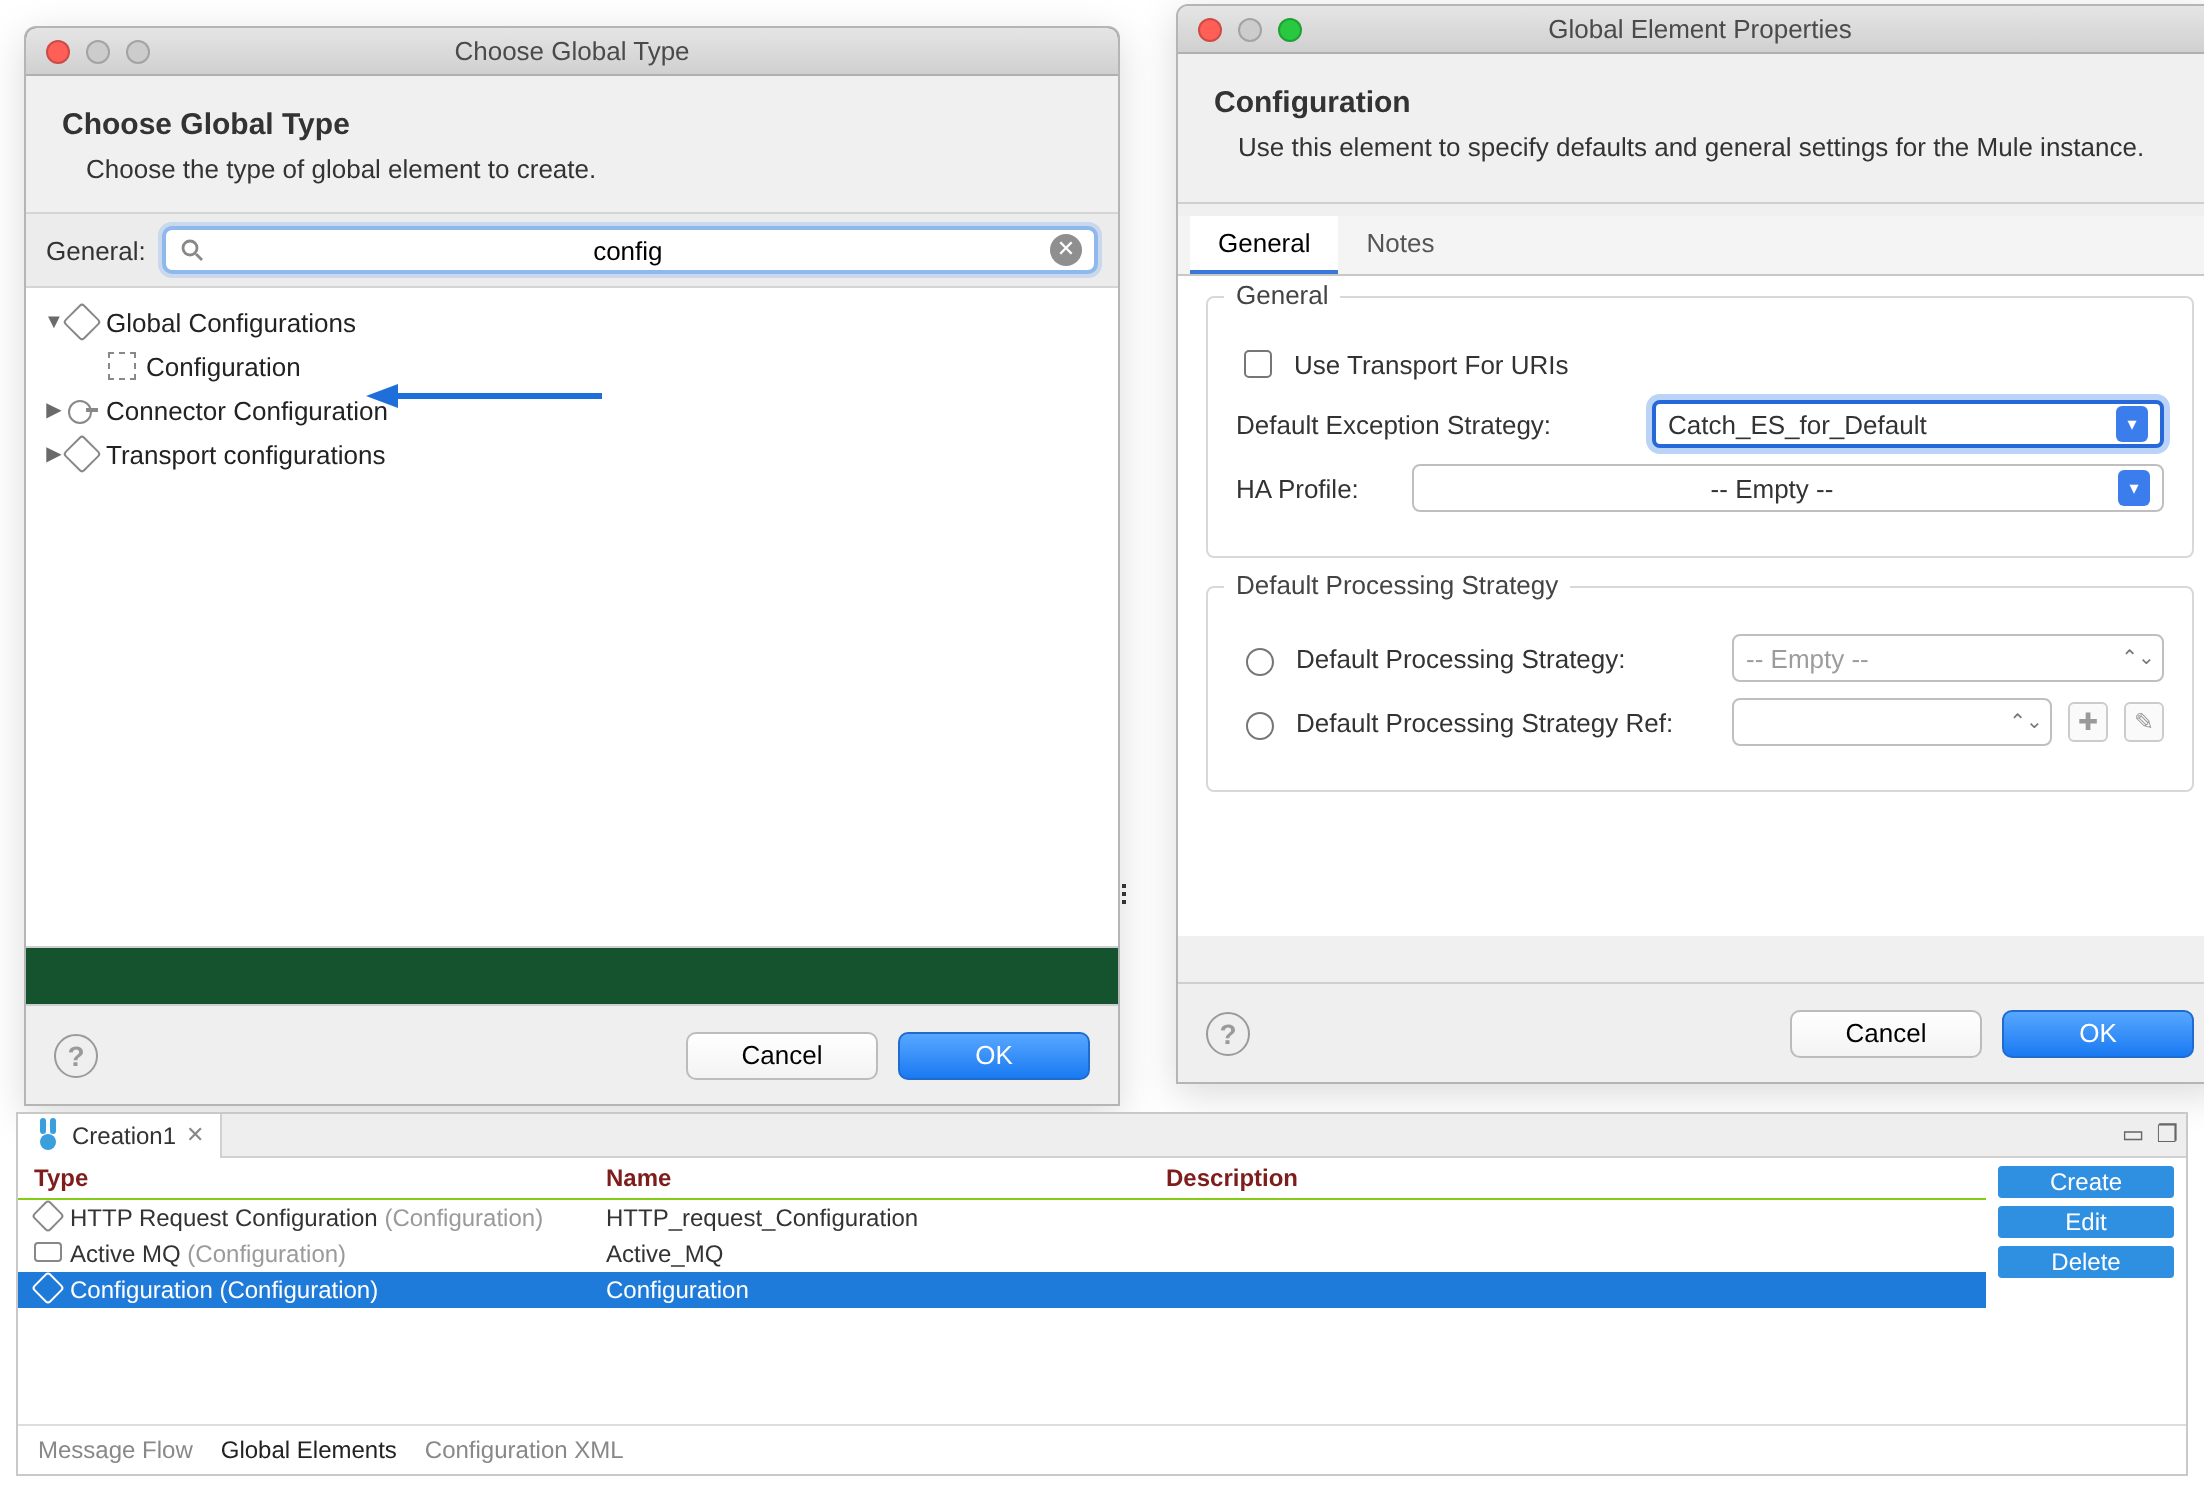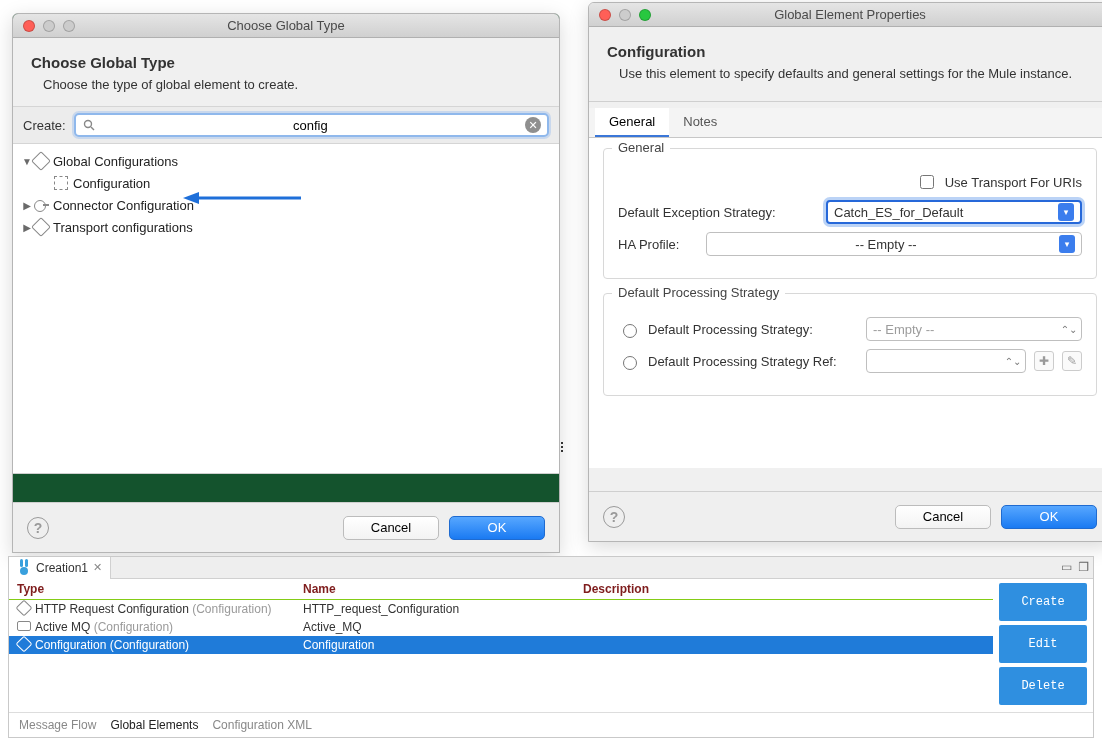--- a/index.html
+++ b/index.html
@@ -49,21 +49,21 @@
 
   
   #win-right { left:570px; top:2px; width:524px; height:540px; background:#f0f0f0;margin-left:18px; }
   .tabs { display:flex; border-bottom:1px solid #c7c7c7; background:#f4f4f4; padding-left:6px; }
   .tab { padding:6px 14px 6px; font-size:13px; color:#555; cursor:pointer; }
   .tab.active { color:#000; border-bottom:2px solid #3b77d8; background:#fff; }
   .panel { background:#fff; height:330px; padding:10px 14px; }
   .group { border:1px solid #d8d8d8; border-radius:4px; padding:12px 14px 14px; margin-bottom:14px; background:#fff; position:relative; }
   .group-title { font-size:13px; color:#444; position:relative; top:-21px; background:#fff; display:inline-block; padding:0 6px; margin-left:-6px;}
   .grp-body { margin-top:-12px; }
-  .form-row { display:flex; align-items:center; margin:8px 0; font-size:13px; gap:8px;justify-content:flex-end; }
+  .form-row { display:flex; align-items:center; margin:8px 0; font-size:13px; gap:8px; }
   .form-row label { color:#333; }
   .select { flex:1; height:24px; border:1px solid #bfbfbf; border-radius:4px; background:#fff; display:flex; align-items:center; padding:0 6px; justify-content:space-between; }
   .select .caret { width:16px; height:18px; background:#3b7ded; border-radius:3px; display:flex;align-items:center;justify-content:center;color:#fff;font-size:9px; }
   .select.plain .caret{ background:transparent;color:#777;font-size:10px; width:12px; }
   .select.highlight { border:2px solid #2668d9; box-shadow:0 0 0 3px rgba(60,130,230,0.35); }
   input[type=checkbox],input[type=radio]{ width:14px;height:14px; accent-color:#3b7ded;}
   .icon-btn { width:20px;height:20px;border:1px solid #ccc;border-radius:3px;background:#fafafa;color:#9a9a9a;display:flex;align-items:center;justify-content:center;font-size:12px;cursor:pointer;}
   .muted{color:#9c9c9c;}
 
   
@@ -83,21 +83,21 @@
   .tbl-head .col,.tbl-row .col{padding:3px 8px;}
   .col.type{width:286px;} .col.name{width:280px;} .col.desc{flex:1;}
   .tbl-row{display:flex;font-size:12px;border-bottom:0px solid #eee;height:18px;align-items:center;}
   .tbl-row .muted{color:#9a9a9a;}
   .tbl-row.selected{background:#1f7bd9;color:#fff;}
   .row-icon{width:14px;height:10px;display:inline-block;margin-right:4px;position:relative;}
   .row-icon.amq::before{content:"";position:absolute;width:12px;height:8px;border:1px solid #888;border-radius:2px;}
   .row-icon.http::before{content:"";position:absolute;width:10px;height:10px;border:1px solid #888;border-radius:2px;transform:rotate(45deg);top:-1px;left:1px;}
   .row-icon.cfg::before{content:"";position:absolute;width:10px;height:10px;border:1px solid #fff;border-radius:2px;transform:rotate(45deg);top:-1px;left:1px;}
   .side-btns{width:100px;padding:4px 6px 0 6px;display:flex;flex-direction:column;gap:4px;}
-  .side-btn{background:#2f8fe0;color:#fff;border:none;border-radius:2px;font-size:12px;padding:12px 0;cursor:pointer;font-family:Liberation Mono, monospace;}
+  .side-btn{background:#2f8fe0;color:#fff;border:none;border-radius:2px;font-size:12px;padding:1px 0;cursor:pointer;}
   .ed-footer{border-top:1px solid #ddd;padding:5px 10px;font-size:12px;color:#888;display:flex;gap:14px;}
   .ed-footer .active{color:#222;font-weight:500;}
 
   
   .vdiv { position:absolute; left:559px; top:440px; width:6px; height:20px; }
   .vdiv .d{width:2px;height:2px;background:#333;margin:2px auto;}
 </style>
 </head>
 <body>
 
@@ -108,21 +108,21 @@
       <span class="dot grey"></span>
       <span class="dot grey"></span>
     </div>
     <div class="title">Choose Global Type</div>
   </div>
   <div class="dlg-body">
     <div class="dlg-h1">Choose Global Type</div>
     <div class="dlg-desc">Choose the type of global element to create.</div>
   </div>
   <div class="filter-row">
-    <span>Create:</span>
+    <span>General:</span>
     <div class="search-wrap">
       <span class="search-icon">
         <svg width="12" height="12" viewBox="0 0 12 12">
             <circle cx="5" cy="5" r="3.5" fill="none" stroke="#888" stroke-width="1.4"></circle>
             <line x1="8" y1="8" x2="11" y2="11" stroke="#888" stroke-width="1.4"></line>
           </svg>
       </span>
       <input type="text" value="config" style="">
       <span class="clear-icon">✕</span>
     </div>

